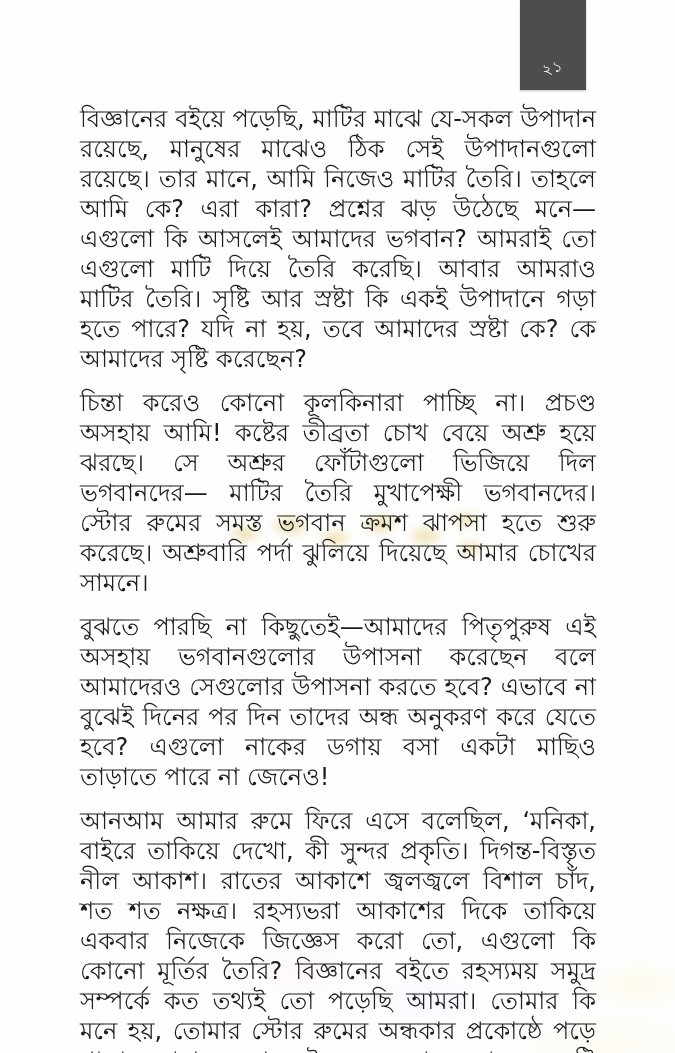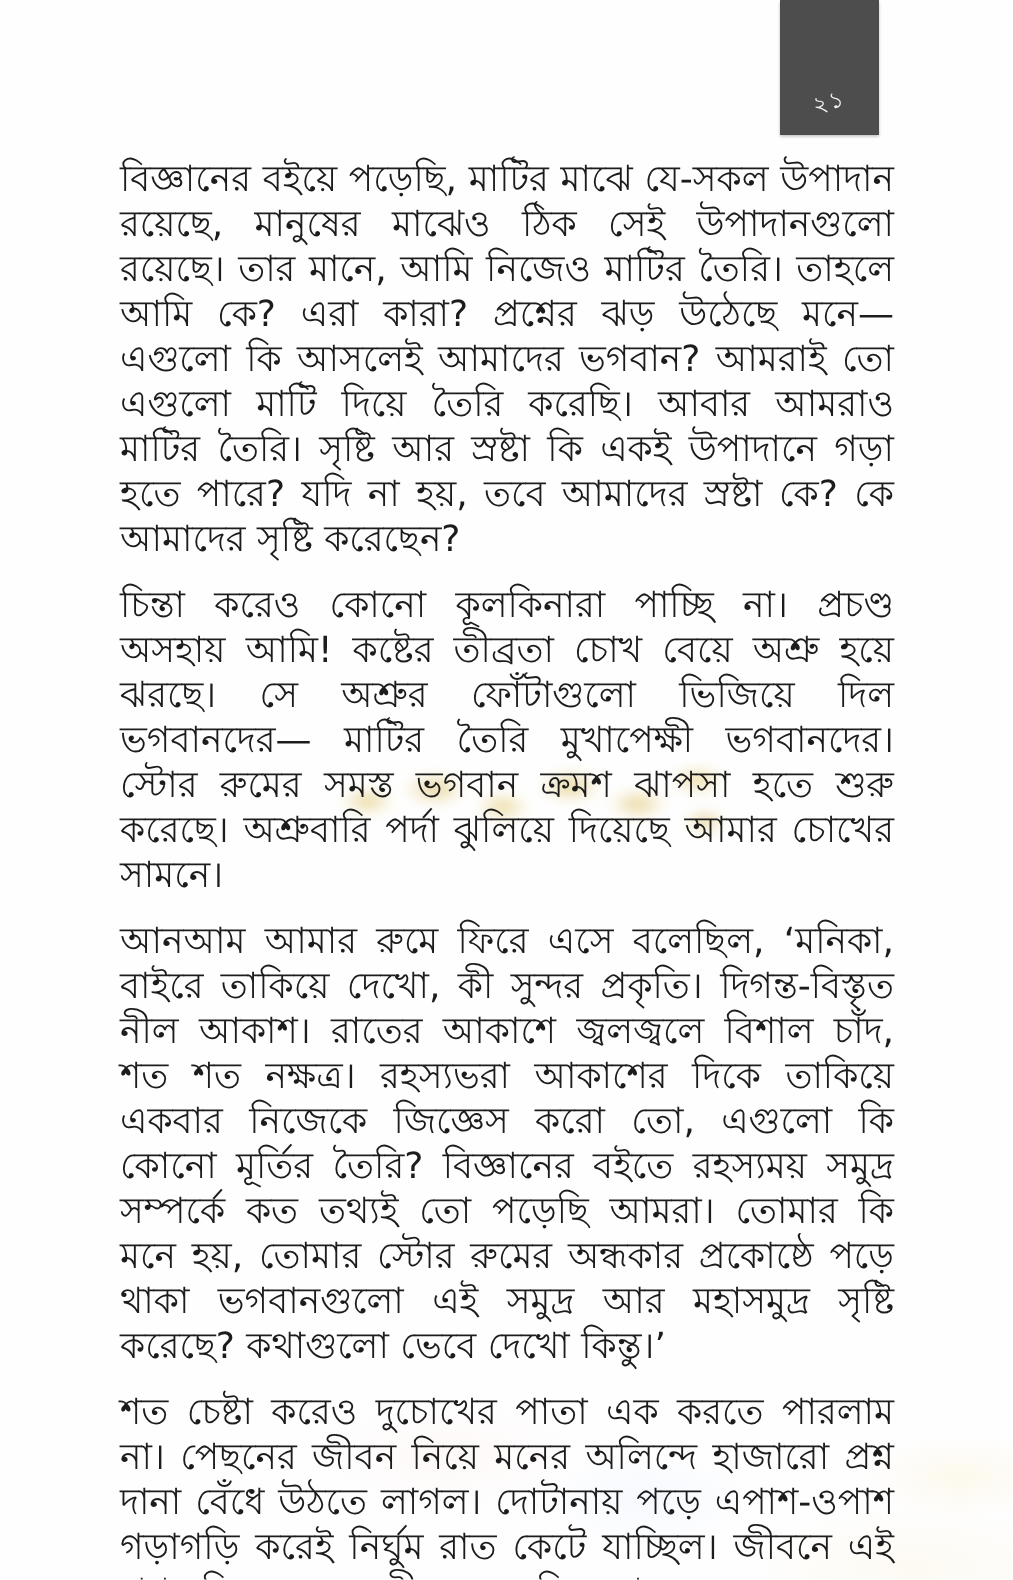--- a/index.html
+++ b/index.html
@@ -95,17 +95,18 @@
 
 <div class="page-tab">
   <span class="page-number">২১</span>
 </div>
 
 <div class="watermark"></div>
 
 <div class="content">
   <p>বিজ্ঞানের বইয়ে পড়েছি, মাটির মাঝে যে-সকল উপাদান রয়েছে, মানুষের মাঝেও ঠিক সেই উপাদানগুলো রয়েছে। তার মানে, আমি নিজেও মাটির তৈরি। তাহলে আমি কে? এরা কারা? প্রশ্নের ঝড় উঠেছে মনে—এগুলো কি আসলেই আমাদের ভগবান? আমরাই তো এগুলো মাটি দিয়ে তৈরি করেছি। আবার আমরাও মাটির তৈরি। সৃষ্টি আর স্রষ্টা কি একই উপাদানে গড়া হতে পারে? যদি না হয়, তবে আমাদের স্রষ্টা কে? কে আমাদের সৃষ্টি করেছেন?</p>
   <p>চিন্তা করেও কোনো কূলকিনারা পাচ্ছি না। প্রচণ্ড অসহায় আমি! কষ্টের তীব্রতা চোখ বেয়ে অশ্রু হয়ে ঝরছে। সে অশ্রুর ফোঁটাগুলো ভিজিয়ে দিল ভগবানদের— মাটির তৈরি মুখাপেক্ষী ভগবানদের। স্টোর রুমের সমস্ত ভগবান ক্রমশ ঝাপসা হতে শুরু করেছে। অশ্রুবারি পর্দা ঝুলিয়ে দিয়েছে আমার চোখের সামনে।</p>
+  <p>বুঝতে পারছি না কিছুতেই—আমাদের পিতৃপুরুষ এই অসহায় ভগবানগুলোর উপাসনা করেছেন বলে আমাদেরও সেগুলোর উপাসনা করতে হবে? এভাবে না বুঝেই দিনের পর দিন তাদের অন্ধ অনুকরণ করে যেতে হবে? এগুলো নাকের ডগায় বসা একটা মাছিও তাড়াতে পারে না জেনেও!</p>
   <p>আনআম আমার রুমে ফিরে এসে বলেছিল, ‘মনিকা, বাইরে তাকিয়ে দেখো, কী সুন্দর প্রকৃতি। দিগন্ত-বিস্তৃত নীল আকাশ। রাতের আকাশে জ্বলজ্বলে বিশাল চাঁদ, শত শত নক্ষত্র। রহস্যভরা আকাশের দিকে তাকিয়ে একবার নিজেকে জিজ্ঞেস করো তো, এগুলো কি কোনো মূর্তির তৈরি? বিজ্ঞানের বইতে রহস্যময় সমুদ্র সম্পর্কে কত তথ্যই তো পড়েছি আমরা। তোমার কি মনে হয়, তোমার স্টোর রুমের অন্ধকার প্রকোষ্ঠে পড়ে থাকা ভগবানগুলো এই সমুদ্র আর মহাসমুদ্র সৃষ্টি করেছে? কথাগুলো ভেবে দেখো কিন্তু।’</p>
 
 
   <p>শত চেষ্টা করেও দুচোখের পাতা এক করতে পারলাম না। পেছনের জীবন নিয়ে মনের অলিন্দে হাজারো প্রশ্ন দানা বেঁধে উঠতে লাগল। দোটানায় পড়ে এপাশ-ওপাশ গড়াগড়ি করেই নির্ঘুম রাত কেটে যাচ্ছিল। জীবনে এই প্রথম নিজেকে মূল্যহীন মনে হচ্ছিল খুব।</p>
 </div>
 
 </body></html>

